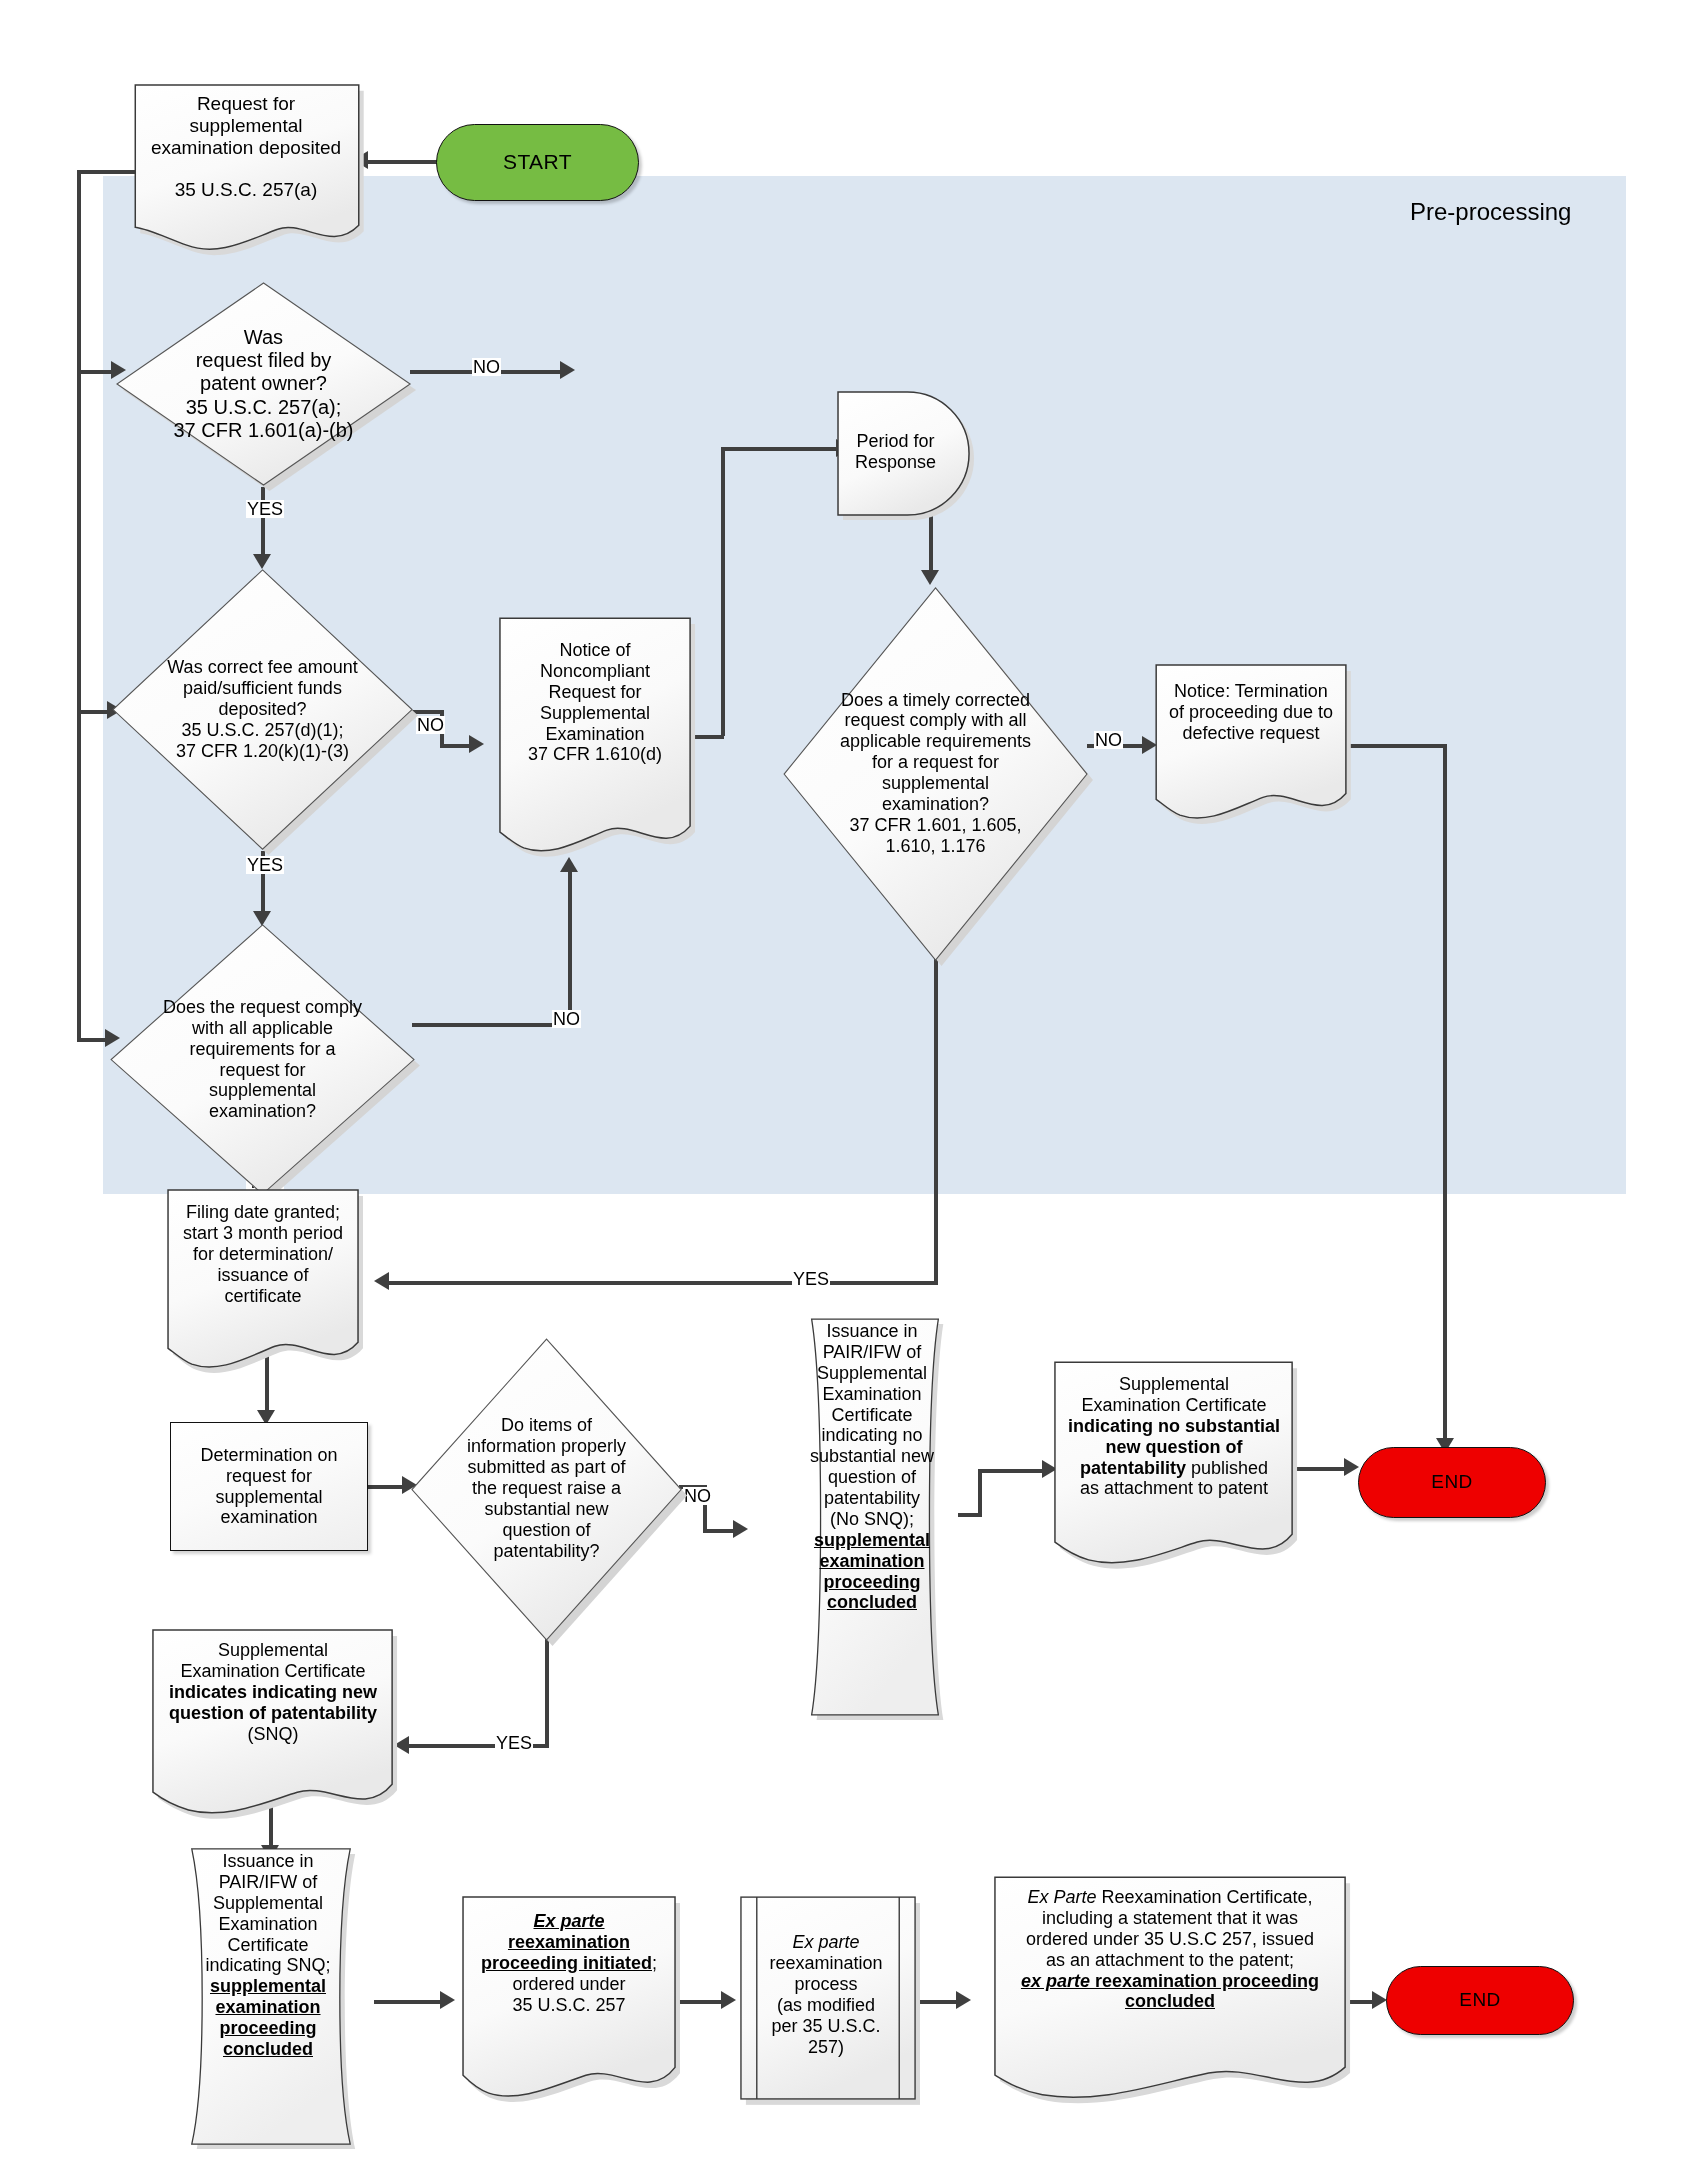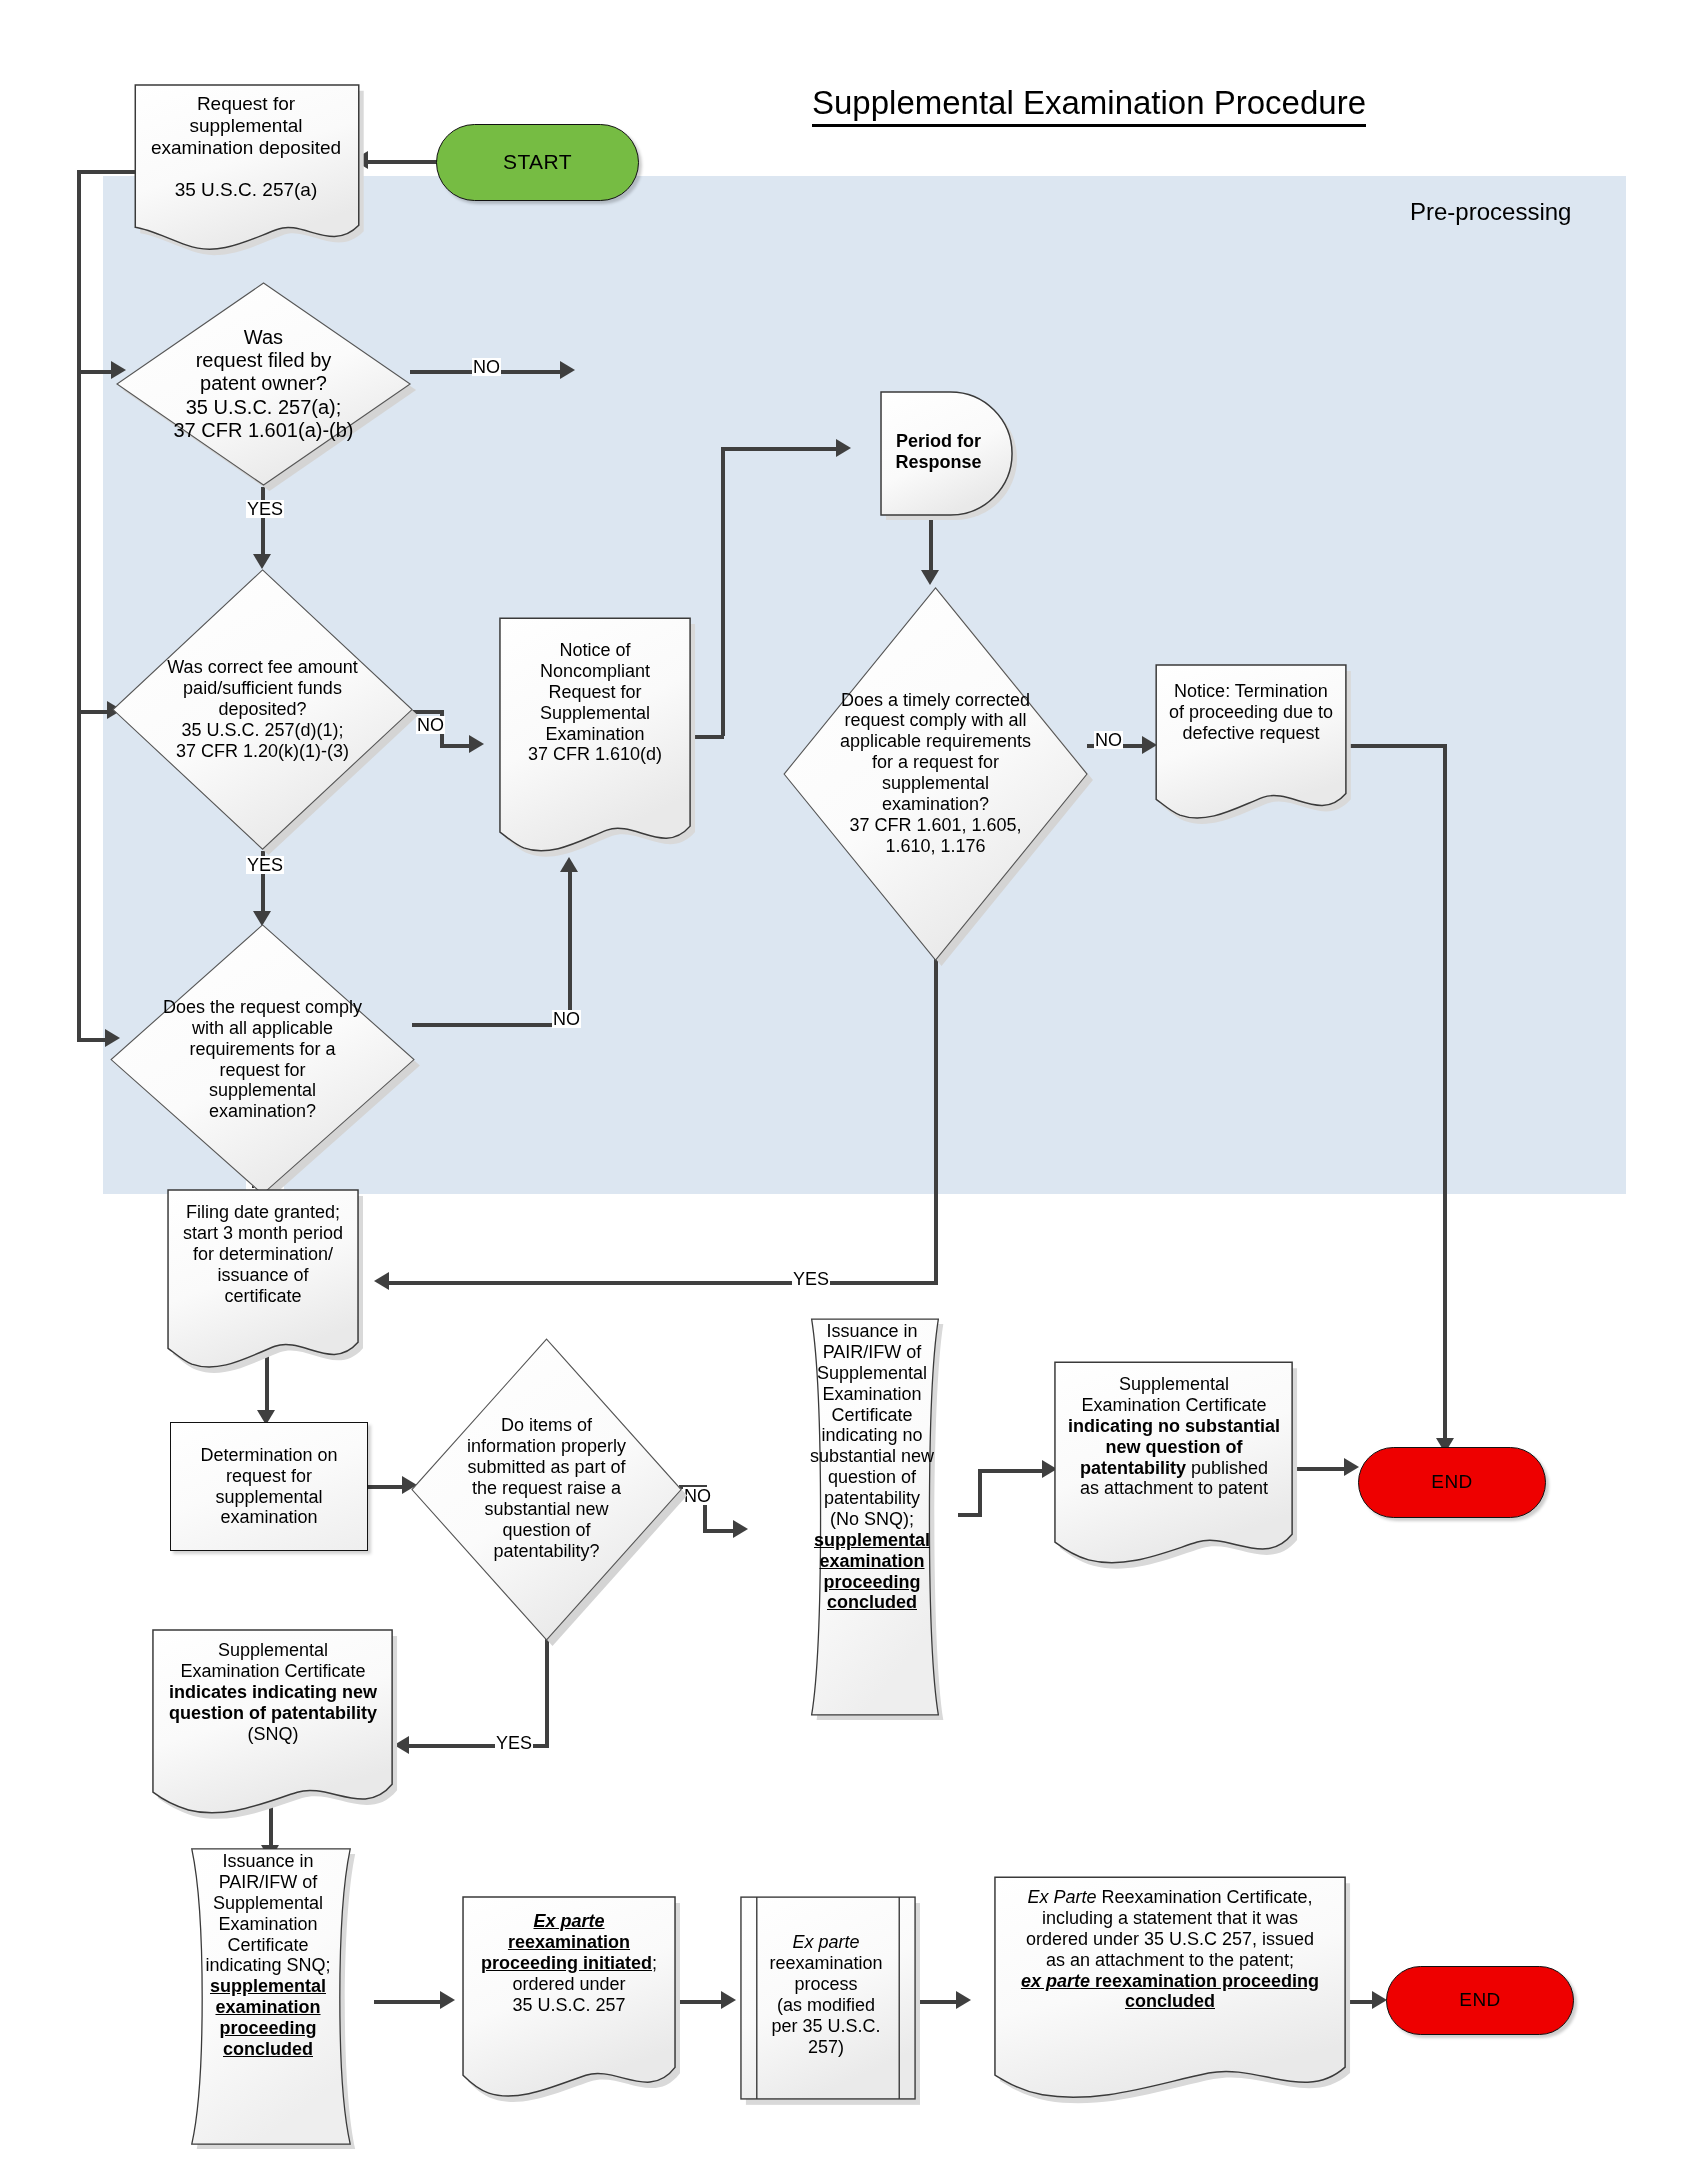--- a/index.html
+++ b/index.html
@@ -54,21 +54,20 @@
   .biu{font-weight:bold;font-style:italic;text-decoration:underline;}
 </style>
 </head>
 <body>
 
 <div id="canvas">
 
   <div class="band" style="left:103px;top:176px;width:1523px;height:1018px;"></div>
   <div class="band-label" style="left:1410px;top:198px;font-size:24px;">Pre-processing</div>
 
-  <div class="title" style="left:812px;top:84px;font-size:33px;">Supplemental Examination Procedure</div>
 
   <div class="docshape" style="left:129px;top:79px;width:234px;height:168px;">
     <svg width="240" height="178" viewBox="0 0 242 180">
       <defs>
         <linearGradient id="gdoc1" x1="0" y1="0" x2="0.45" y2="1">
           <stop offset="0%" stop-color="#ffffff"></stop>
             <stop offset="55%" stop-color="#fafafa"></stop>
             <stop offset="100%" stop-color="#e9e9e9"></stop>
         </linearGradient>
       </defs>
@@ -221,21 +220,21 @@
         <div>37 CFR 1.610(d)</div>
       </div>
     </div>
   </div>
 
   <div class="ln lh" style="left:669px;top:735px;width:55px;"></div>
   <div class="ln lv" style="left:721px;top:447px;height:289px;"></div>
   <div class="ln lh" style="left:721px;top:447px;width:121px;"></div>
   <div class="arrow ar-r" style="left:836px;top:439px;"></div>
 
-  <div class="docshape" style="left:877px;top:388px;width:139px;height:127px;font-weight:bold;">
+  <div class="docshape" style="left:834px;top:388px;width:139px;height:127px;">
     <svg width="147" height="135" viewBox="0 0 148 136">
       <defs>
           <linearGradient id="gdel" x1="0" y1="0" x2="0.5" y2="1">
         <stop offset="0%" stop-color="#ffffff"></stop>
             <stop offset="60%" stop-color="#fafafa"></stop>
             <stop offset="100%" stop-color="#e9e9e9"></stop>
           </linearGradient>
         </defs>
       <path d="M4,4 L74,4 A62,62 0 0 1 74,128 L4,128 Z" fill="#d9d9d9" transform="translate(5,5)"></path>
       <path d="M4,4 L74,4 A62,62 0 0 1 74,128 L4,128 Z" fill="url(#gdel)" stroke="#3a3a3a" stroke-width="1.5"></path>

